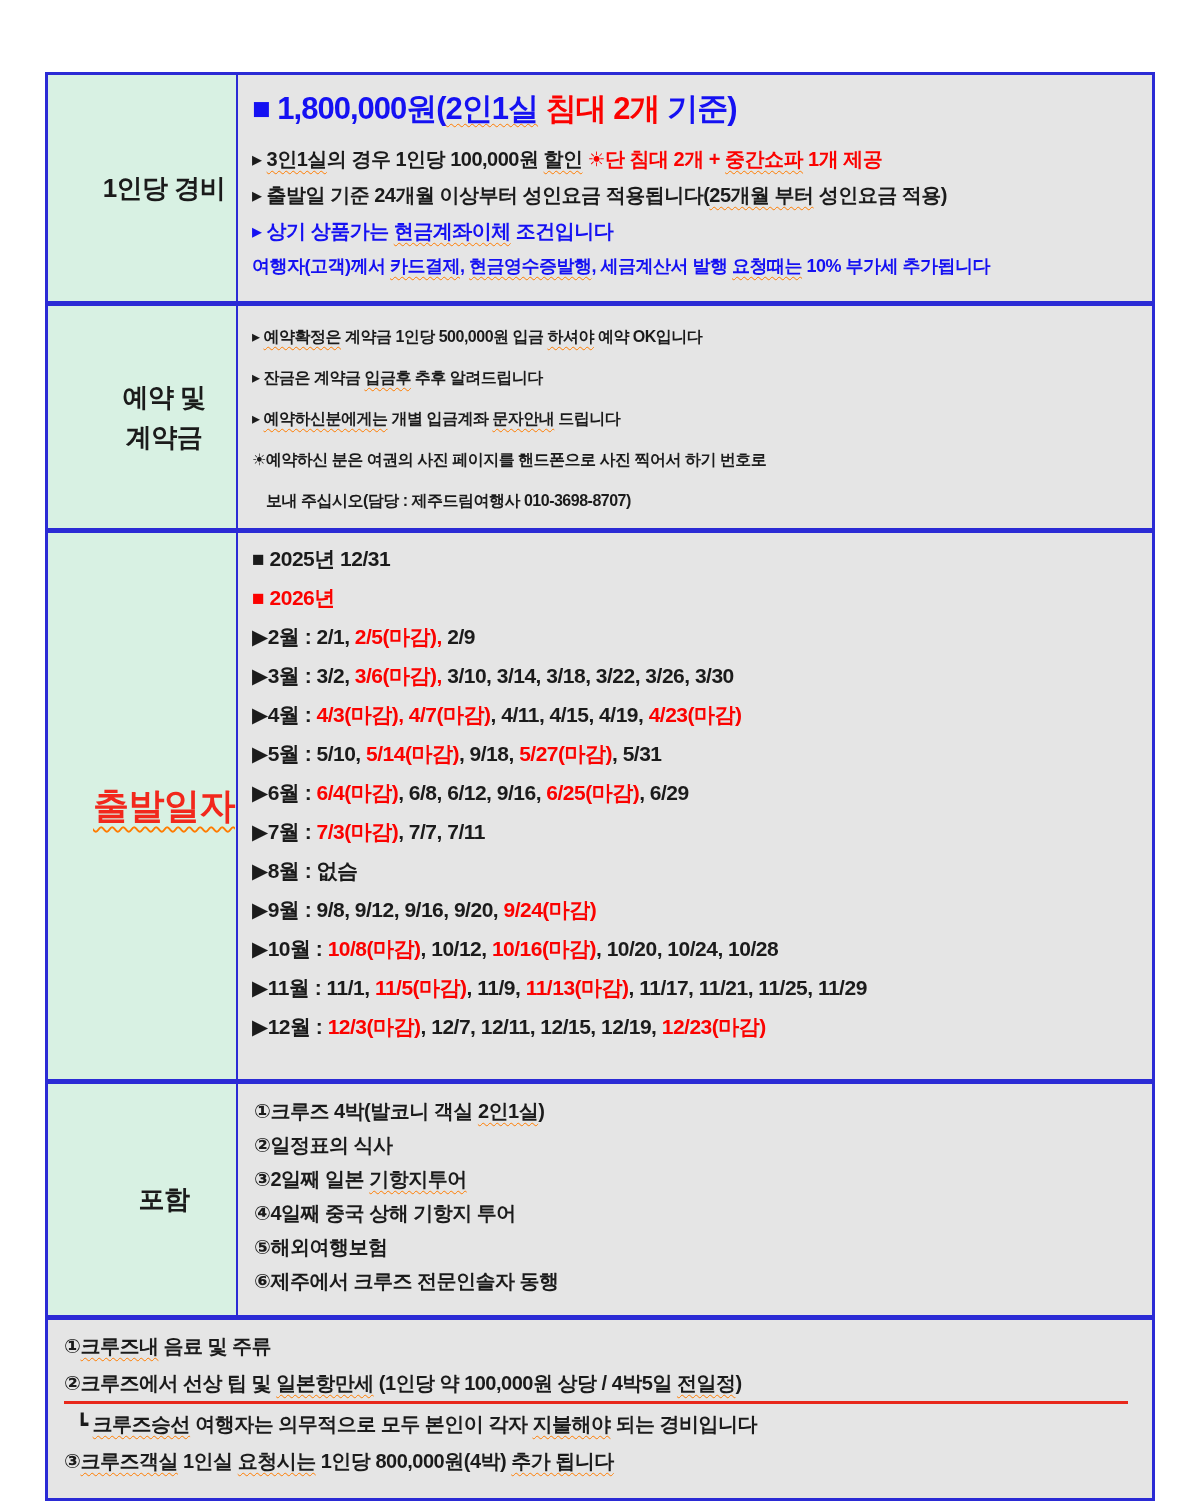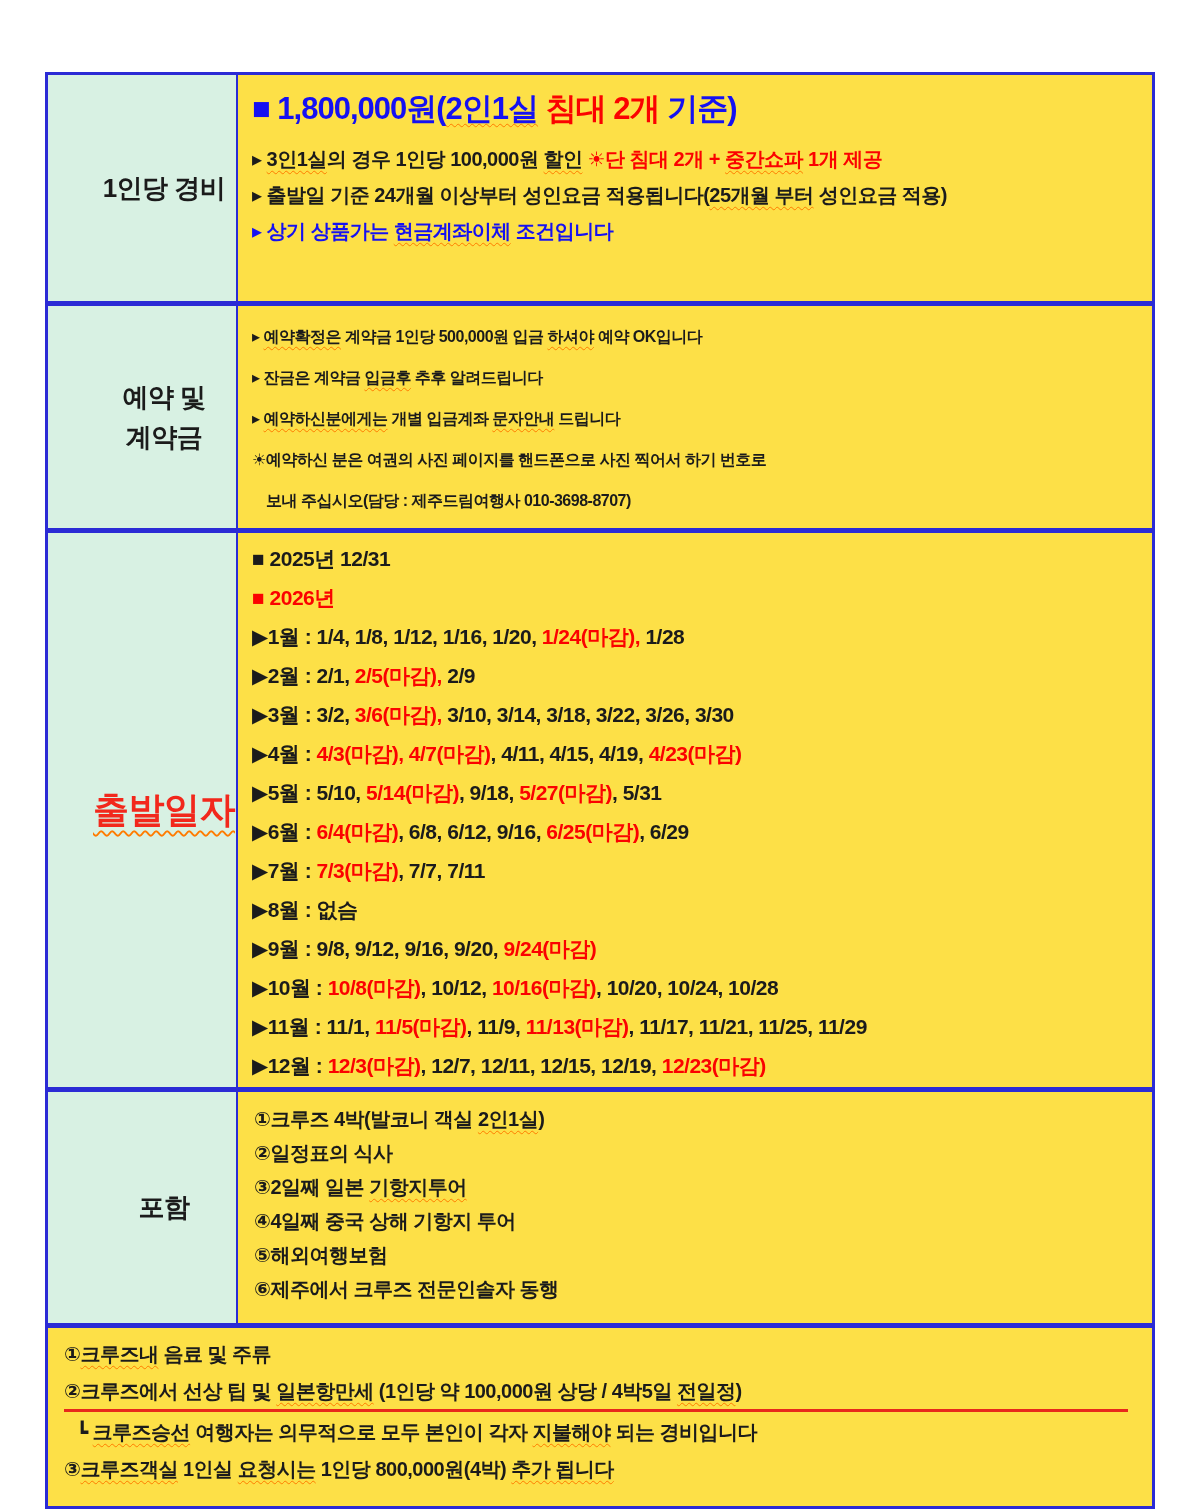--- a/index.html
+++ b/index.html
@@ -44,21 +44,21 @@
     font-size:26px;font-weight:700;color:var(--black-text);line-height:1.55;
     letter-spacing:-0.5px;white-space:nowrap;
   }
   .lbl-dates .label-line{
     font-size:36px;color:var(--red-label);
     text-decoration-line:underline;text-decoration-style:wavy;
     text-decoration-color:var(--wavy);text-decoration-thickness:2px;
     text-underline-offset:8px;
   }
   .lbl-exclude .label-line{font-size:29px;color:var(--red-label)}
-  .content-cell{flex:1;background:#fde047;overflow:hidden}
+  .content-cell{flex:1;background:#e5e5e5;overflow:hidden}
   .line{white-space:nowrap;letter-spacing:-0.5px;color:var(--black-text)}
   .c-k{color:var(--black-text)}
   .c-r{color:var(--red-text)}
   .c-b{color:var(--blue-text)}
   .w{
     text-decoration-line:underline;text-decoration-style:wavy;
     text-decoration-color:var(--wavy);text-decoration-thickness:1px;
     text-underline-offset:4px;
   }
   
@@ -96,20 +96,21 @@
 <div class="table">
     <div class="row r-price">
       <div class="label-cell ">
         <div class="label-line">1인당 경비</div>
       </div>
       <div class="content-cell">
         <div class="line title"><span class="c-b">■ 1,800,000원(</span><span class="c-b w">2인1실</span><span class="c-b"> </span><span class="c-r">침대 2개</span><span class="c-b"> 기준)</span></div>
         <div class="line "><span class="c-k">▸ </span><span class="c-k w">3인1실</span><span class="c-k">의 경우 1인당 100,000원 </span><span class="c-k w">할인</span><span class="c-k">   </span><span class="c-r">☀단 침대 2개 + </span><span class="c-r w">중간쇼파</span><span class="c-r"> 1개 제공</span></div>
         <div class="line "><span class="c-k">▸ 출발일 기준 24개월 이상부터 성인요금 적용됩니다(</span><span class="c-k w">25개월 부터</span><span class="c-k"> 성인요금 적용)</span></div>
         <div class="line "><span class="c-b">▸ 상기 상품가는 </span><span class="c-b w">현금계좌이체</span><span class="c-b"> 조건입니다</span></div>
+        <div class="line small"><span class="c-b">여행자(고객)께서 </span><span class="c-b w">카드결제</span><span class="c-b">, </span><span class="c-b w">현금영수증발행</span><span class="c-b">, 세금계산서 발행 </span><span class="c-b w">요청때는</span><span class="c-b"> 10% 부가세 추가됩니다</span></div>
       </div>
     </div>
     <div class="divider"></div>
     <div class="row r-deposit">
       <div class="label-cell ">
         <div class="label-line">예약 및</div>
         <div class="label-line">계약금</div>
       </div>
       <div class="content-cell">
         <div class="line "><span class="c-k">▸ </span><span class="c-k w">예약확정은</span><span class="c-k"> 계약금 1인당 500,000원 입금 </span><span class="c-k w">하셔야</span><span class="c-k"> 예약 OK입니다</span></div>
@@ -120,21 +121,20 @@
       </div>
     </div>
     <div class="divider"></div>
     <div class="row r-dates">
       <div class="label-cell lbl-dates">
         <div class="label-line">출발일자</div>
       </div>
       <div class="content-cell">
         <div class="line "><span class="c-k">■ 2025년 12/31</span></div>
         <div class="line "><span class="c-r">■ 2026년</span></div>
-        <div class="line "><span class="c-k">▶1월 : 1/4, 1/8, 1/12, 1/16, 1/20, </span><span class="c-r">1/24(마감),</span><span class="c-k"> 1/28</span></div>
         <div class="line "><span class="c-k">▶2월 : 2/1, </span><span class="c-r">2/5(마감),</span><span class="c-k"> 2/9</span></div>
         <div class="line "><span class="c-k">▶3월 : 3/2, </span><span class="c-r">3/6(마감),</span><span class="c-k"> 3/10, 3/14, 3/18, 3/22, 3/26, 3/30</span></div>
         <div class="line "><span class="c-k">▶4월 : </span><span class="c-r">4/3(마감), 4/7(마감)</span><span class="c-k">, 4/11, 4/15, 4/19, </span><span class="c-r">4/23(마감)</span></div>
         <div class="line "><span class="c-k">▶5월 : 5/10, </span><span class="c-r">5/14(마감)</span><span class="c-k">, 9/18, </span><span class="c-r">5/27(마감)</span><span class="c-k">, 5/31</span></div>
         <div class="line "><span class="c-k">▶6월 : </span><span class="c-r">6/4(마감)</span><span class="c-k">, 6/8, 6/12, 9/16, </span><span class="c-r">6/25(마감)</span><span class="c-k">, 6/29</span></div>
         <div class="line "><span class="c-k">▶7월 : </span><span class="c-r">7/3(마감)</span><span class="c-k">, 7/7, 7/11</span></div>
         <div class="line "><span class="c-k">▶8월 : 없슴</span></div>
         <div class="line "><span class="c-k">▶9월 : 9/8, 9/12, 9/16, 9/20, </span><span class="c-r">9/24(마감)</span></div>
         <div class="line "><span class="c-k">▶10월 : </span><span class="c-r">10/8(마감)</span><span class="c-k">, 10/12, </span><span class="c-r">10/16(마감)</span><span class="c-k">, 10/20, 10/24, 10/28</span></div>
         <div class="line "><span class="c-k">▶11월 : 11/1, </span><span class="c-r">11/5(마감)</span><span class="c-k">, 11/9, </span><span class="c-r">11/13(마감)</span><span class="c-k">, 11/17, 11/21, 11/25, 11/29</span></div>

